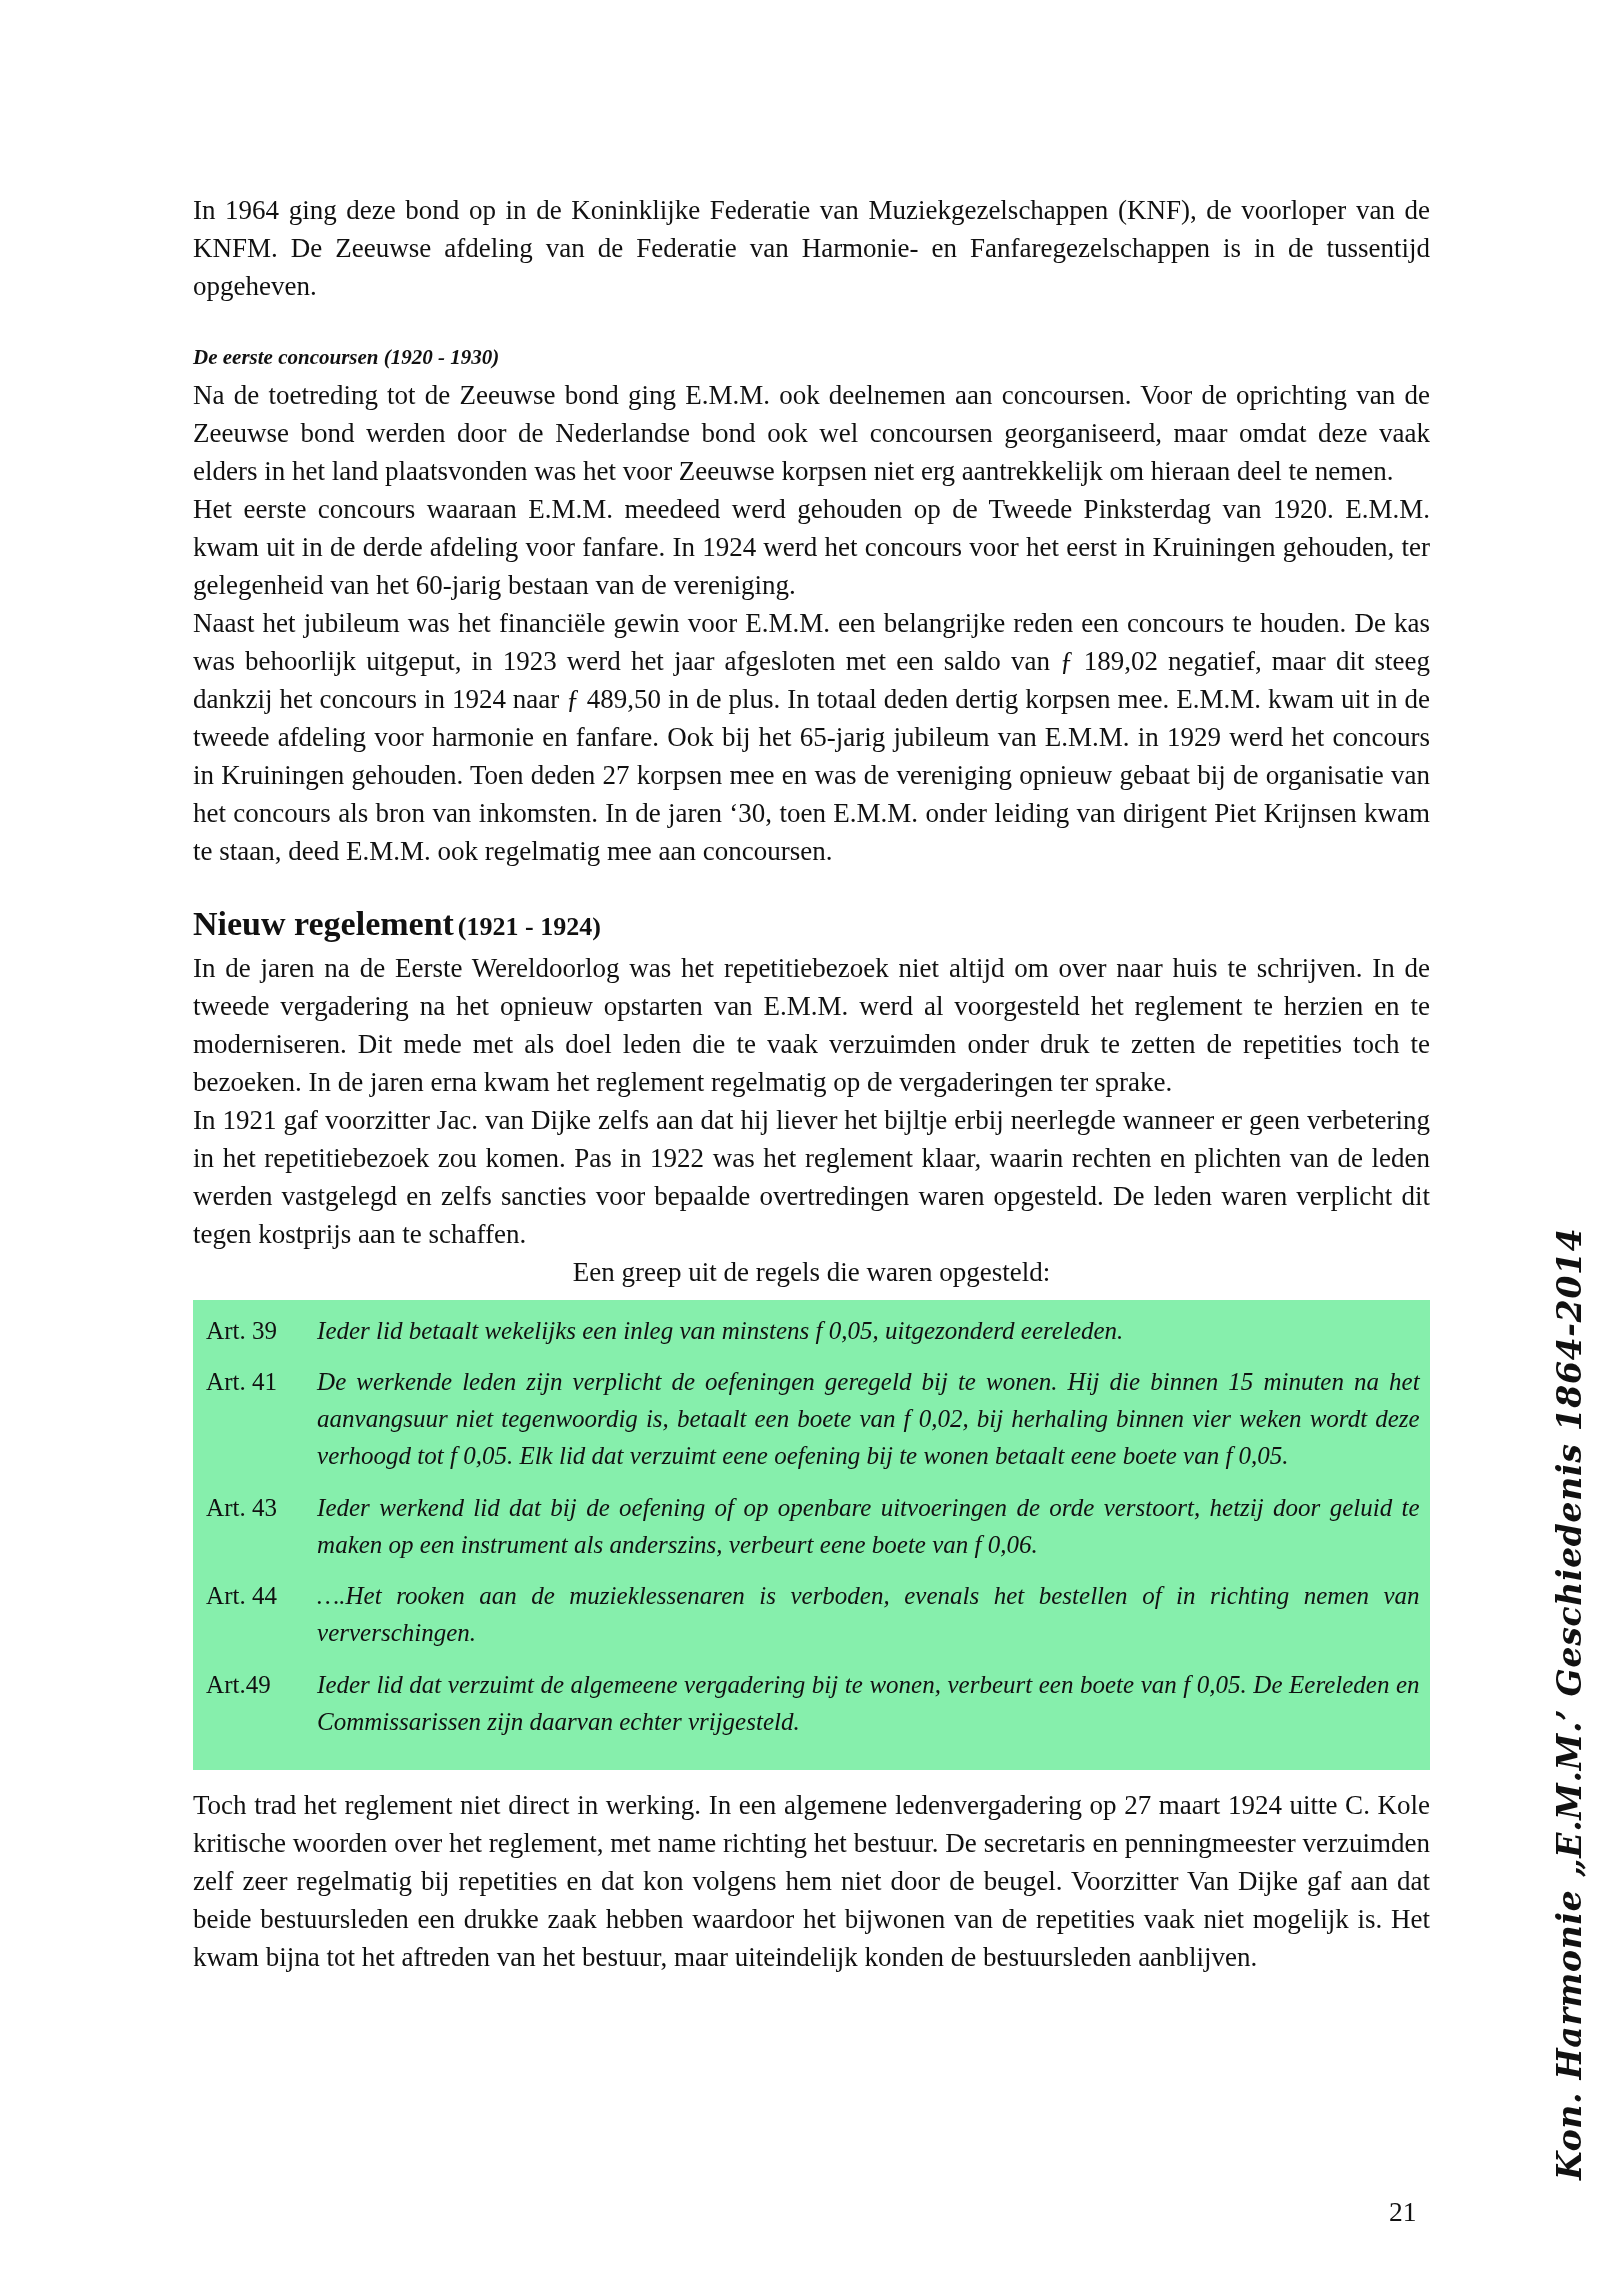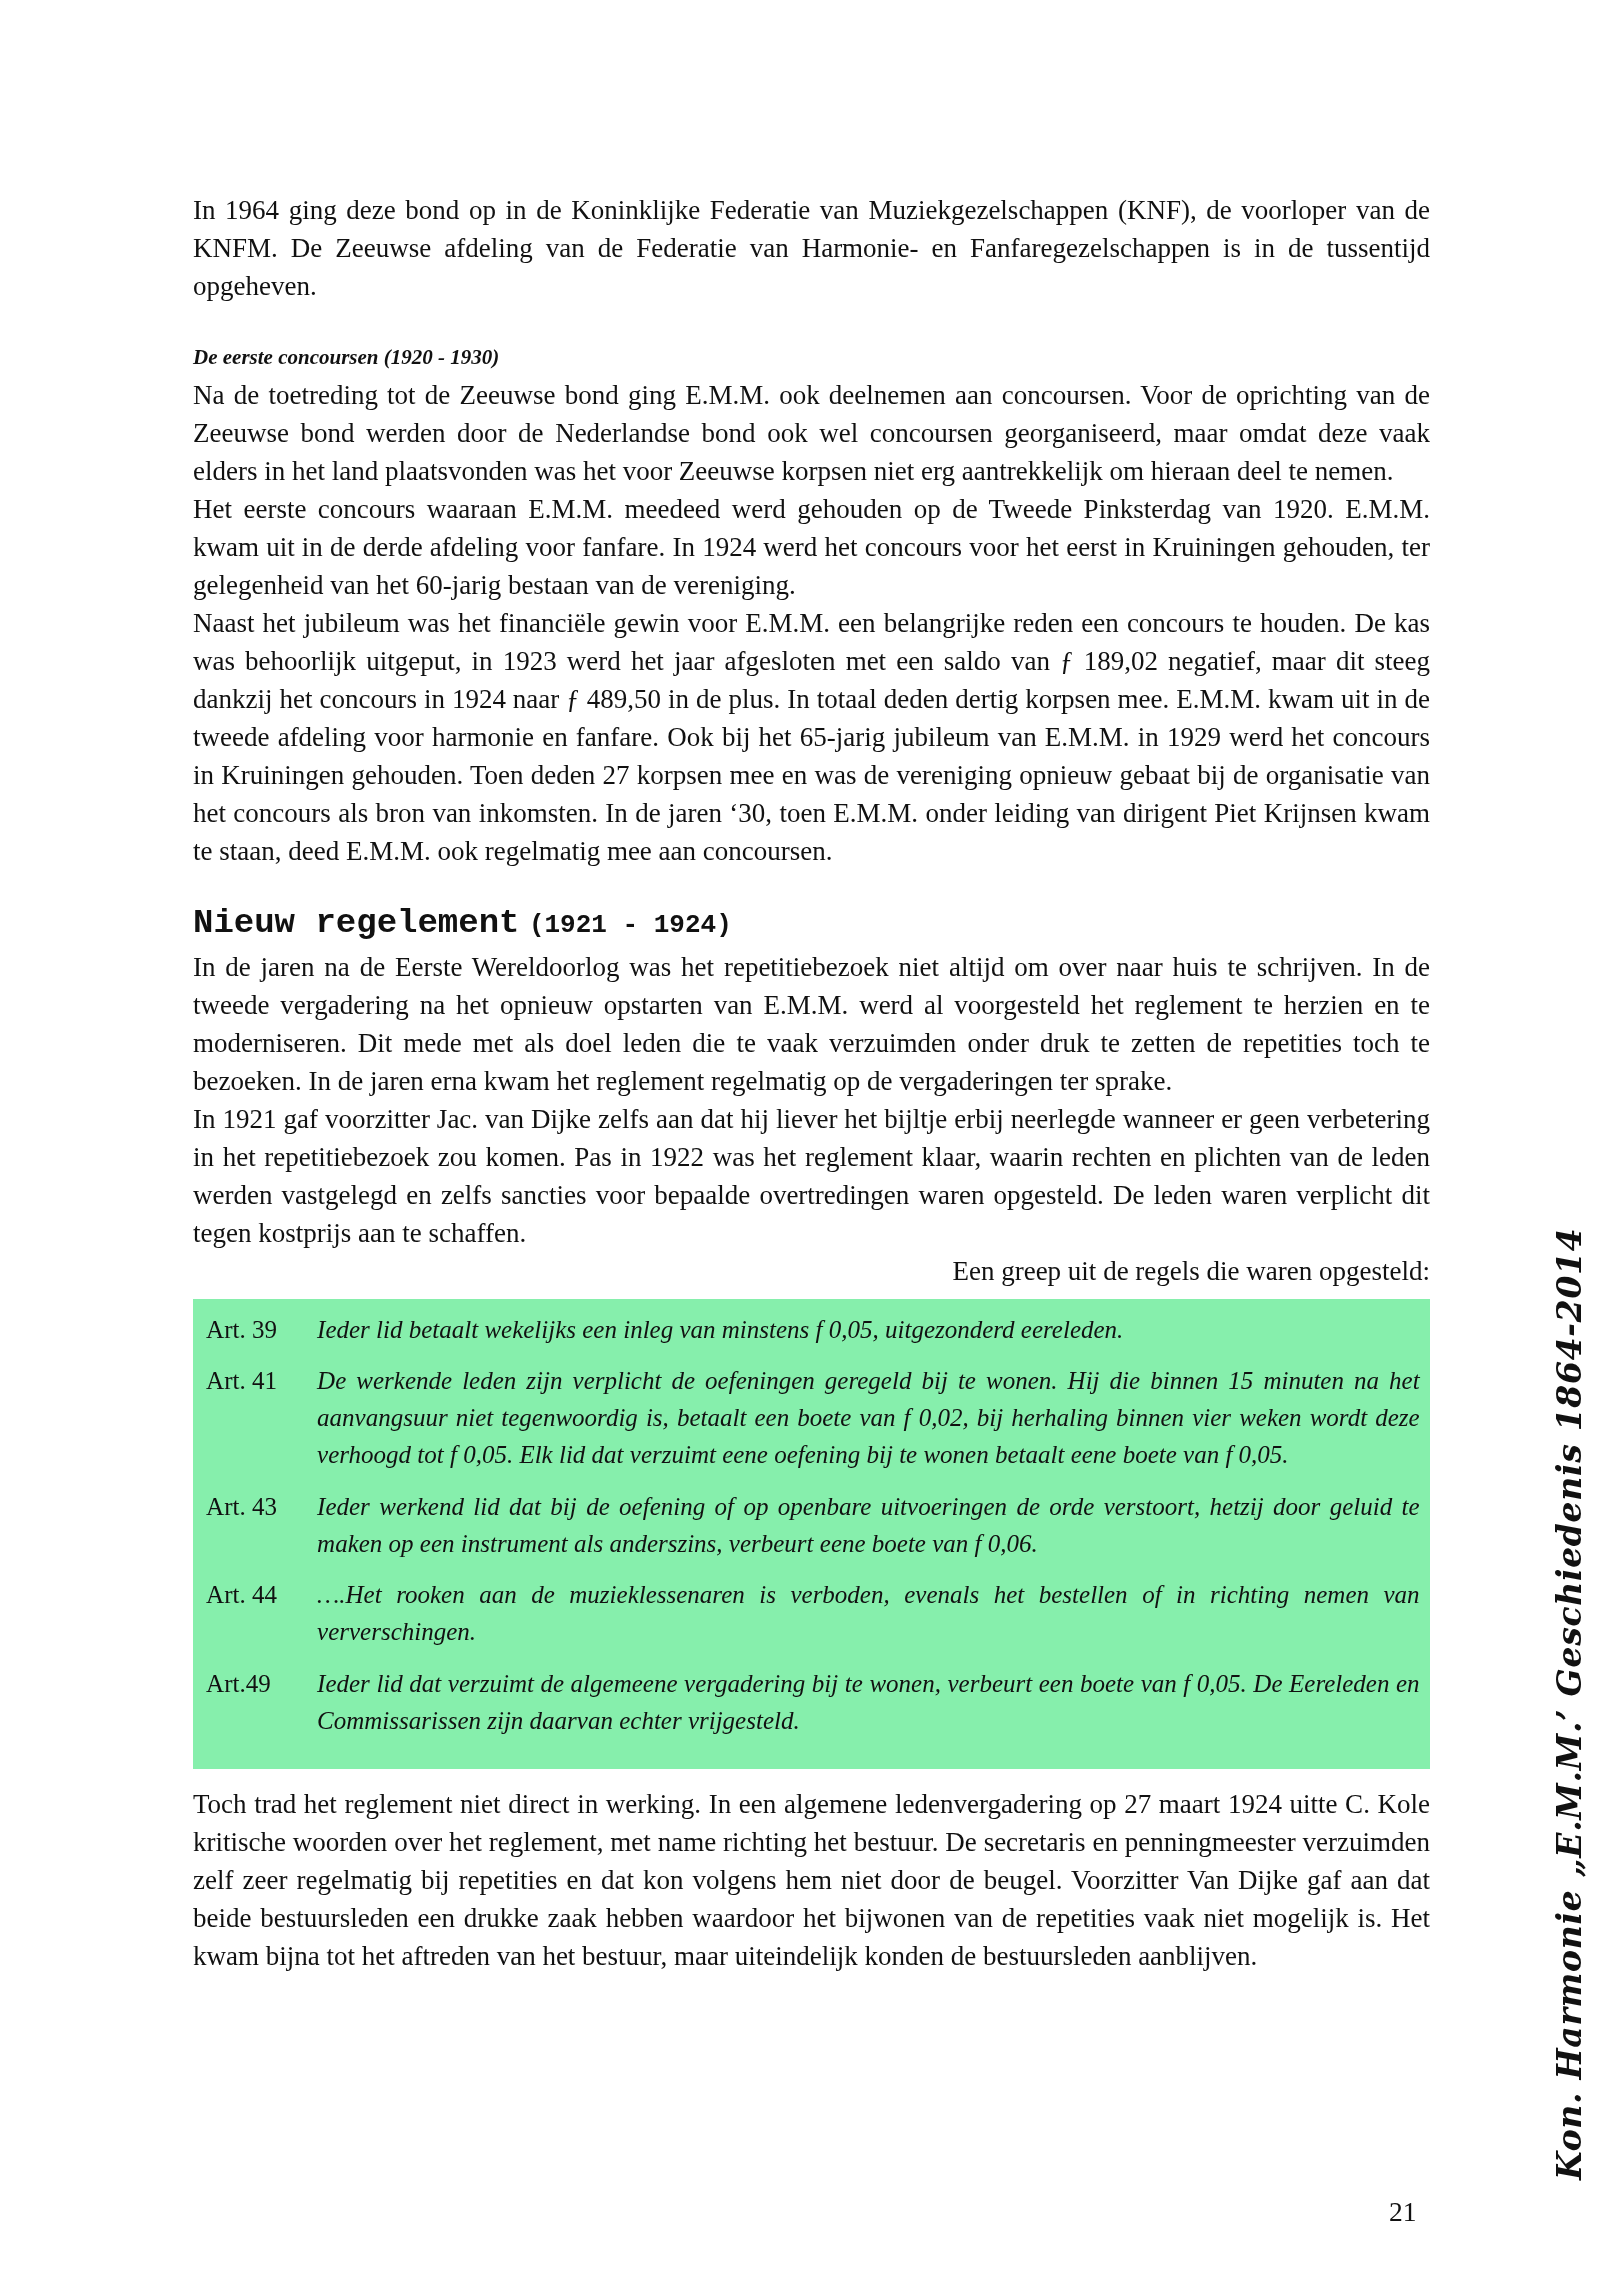--- a/index.html
+++ b/index.html
@@ -1,24 +1,24 @@
 <!DOCTYPE html>
 <html style="font-size:10.5px"><head>
 <meta charset="utf-8">
 <style>
   html, body { margin: 0; padding: 0; background: #ffffff; }
   body { width: 1623px; height: 2295px; position: relative; overflow: hidden;
          font-family: "Liberation Serif", "DejaVu Serif", serif; color: #111111; }
   .page { position: absolute; left: 0; top: 0; width: 1623px; height: 1664px; background: #ffffff; }
   .column { position: absolute; left: 193px; top: 191px; width: 1237px; }
   .p { font-size: 27px; line-height: 38px; text-align: justify; margin: 0; }
-  .p-left { text-align: right; }
+  .p-left { text-align: center; }
   .gap { height: 34px; }
   .h-italic { font-size: 21px; line-height: 37px; font-weight: bold; font-style: italic; margin: 0; }
-  .h-section { margin: 0; line-height: 39px; font-weight: bold; font-family: Liberation Mono, monospace; }
+  .h-section { margin: 0; line-height: 39px; font-weight: bold; }
   .h-section .big { font-size: 34px; }
   .h-section .small { font-size: 26px; }
   .rules-box { background: #86efac; margin-top: 9.2px; padding: 11.8px 6.5px 14.4px 7.9px; }
   .rule { display: flex; font-size: 25px; line-height: 37px; margin-bottom: 14.4px; }
   .rule:last-child { margin-bottom: 16px; }
   .rule-num { width: 111px; flex: 0 0 111px; font-style: normal; padding-left: 5.2px; }
   .rule-text { flex: 1; font-style: italic; text-align: justify; padding-right: 3.9px; }
   .after-box { margin-top: 15.7px; }
   .side-title { position: absolute; left: 1550px; top: 2180px; transform-origin: 0 0; transform: rotate(-90deg);
                 font-family: "DejaVu Serif", serif; font-style: italic; font-weight: bold; font-size: 33px;

